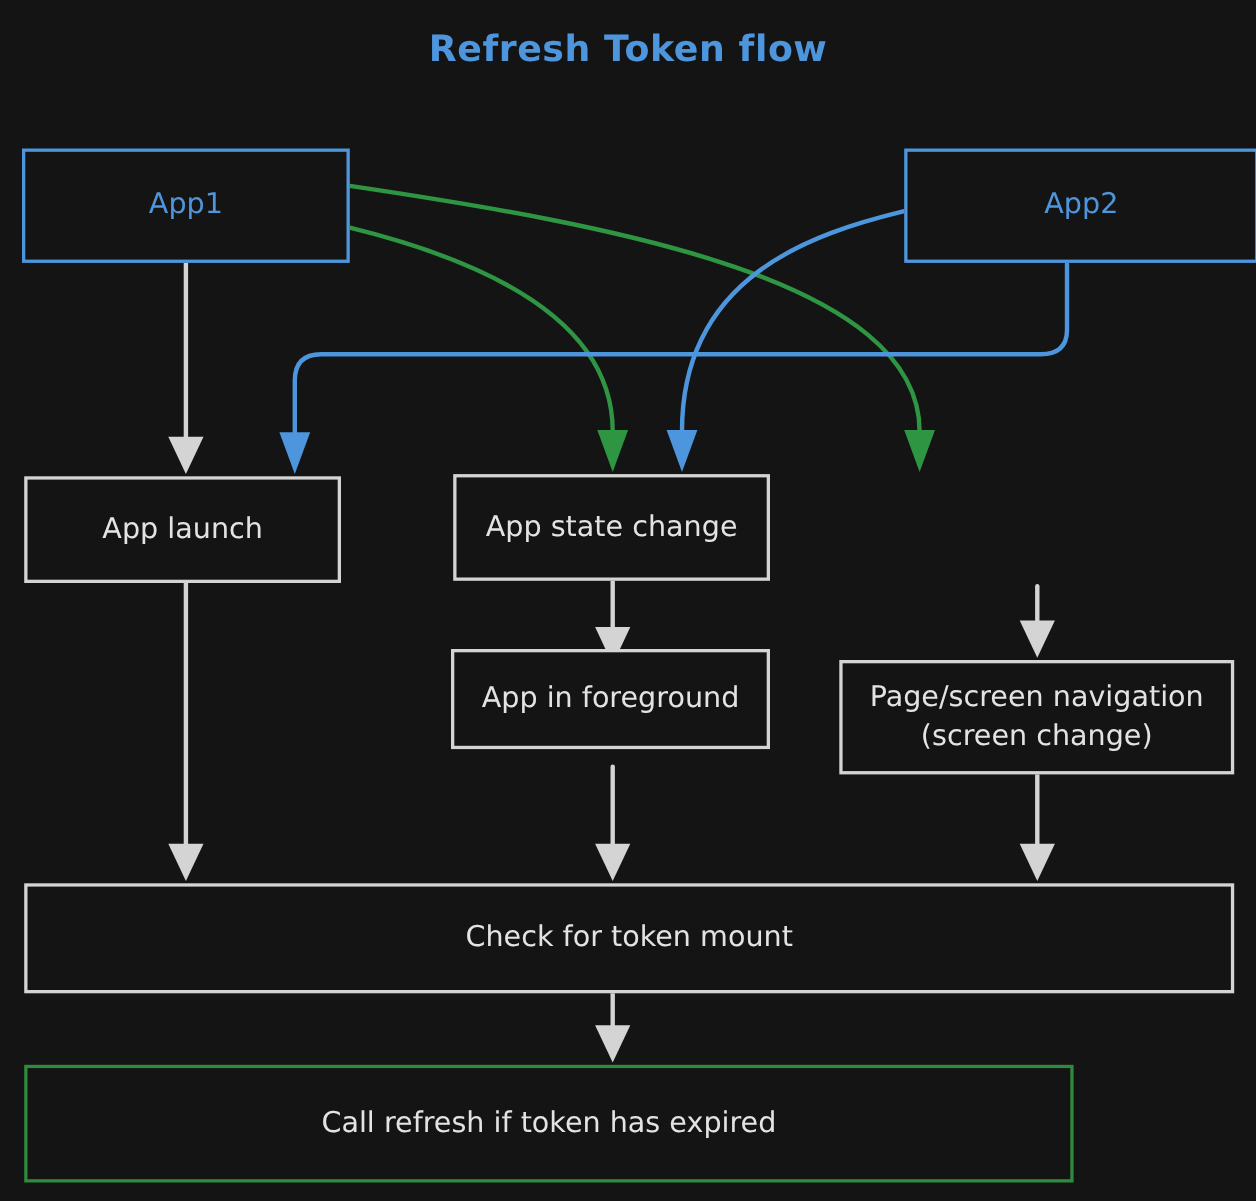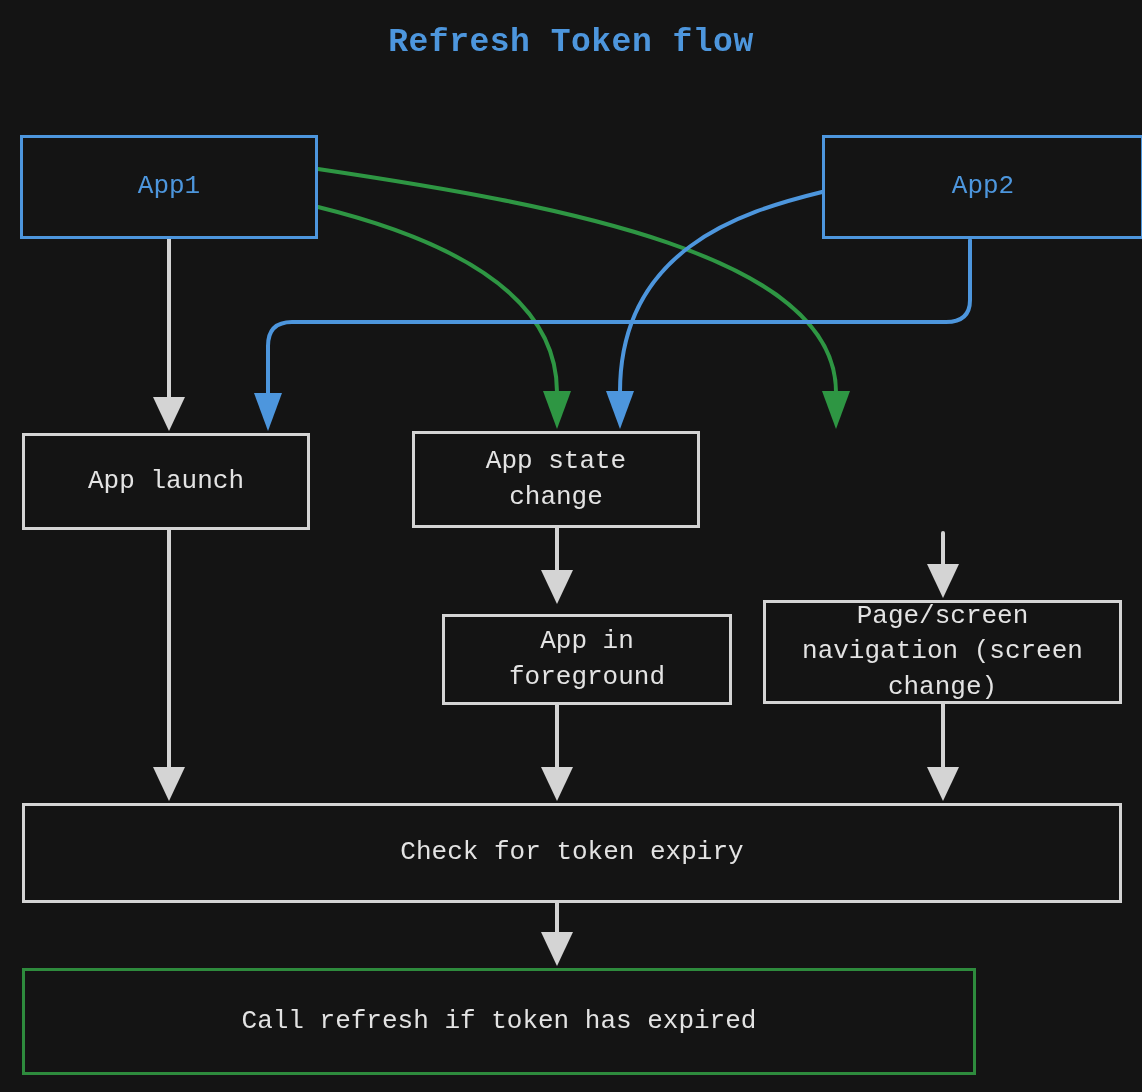--- a/index.html
+++ b/index.html
@@ -5,60 +5,59 @@
   html,body{margin:0;padding:0;}
   body{
     font-family:"DejaVu Sans","Liberation Sans",sans-serif;
     background:var(--background,#141414);
   }
   .canvas{
     position:relative;
     width:1142px;height:1092px;
     background:var(--background,#141414);
     overflow:hidden;
-    font-family:Liberation Mono, monospace;
   }
   .title{
     position:absolute;left:0;top:24px;width:100%;
     text-align:center;
     font-size:33px;font-weight:700;
     color:var(--blue,#4d96dd);
     letter-spacing:.5px;
   }
   .edges-svg{position:absolute;left:0;top:0;z-index:1;}
   .node{
     position:absolute;
     box-sizing:border-box;
     display:flex;align-items:center;justify-content:center;
     text-align:center;
     background:var(--background,#141414);
     border:3px solid var(--gray,#d4d4d4);
     color:var(--text_light,#e3e3e3);
     font-size:26px;
     line-height:1.35;
     z-index:2;
-    padding:4px 28px;
+    padding:4px 10px;
   }
   .node.blue-node{border-color:var(--blue,#4d96dd);color:var(--blue,#4d96dd);}
   .node.green-node{border-color:var(--box_green,#2e8b3d);}
   .edge-gray{stroke:var(--gray,#d4d4d4);}
   .edge-blue{stroke:var(--blue,#4d96dd);}
   .edge-green{stroke:var(--green,#2e9643);}
   .head-gray{fill:var(--gray,#d4d4d4);}
   .head-blue{fill:var(--blue,#4d96dd);}
   .head-green{fill:var(--green,#2e9643);}
   .edge{fill:none;stroke-width:4;stroke-linecap:round;}
 
   
   #n-app1{left:20px;top:135px;width:298px;height:104px;}
   #n-app2{left:822px;top:135px;width:322px;height:104px;}
   #n-app-launch{left:22px;top:433px;width:288px;height:97px;}
   #n-app-state-change{left:412px;top:431px;width:288px;height:97px;}
   #n-navigate{left:763px;top:431px;width:359px;height:102px;}
-  #n-app-in-foreground{left:410px;top:614px;width:290px;height:91px;margin-left:32px;}
+  #n-app-in-foreground{left:410px;top:590px;width:290px;height:91px;}
   #n-page-screen{left:763px;top:600px;width:359px;height:104px;}
   #n-check{left:22px;top:803px;width:1100px;height:100px;}
   #n-call-refresh{left:22px;top:968px;width:954px;height:107px;}
 </style>
 </head>
 <body>
 
 <div class="canvas">
 
   <div class="title">Refresh Token flow</div>
@@ -118,20 +117,20 @@
 
   <div class="node" id="n-app-in-foreground">
     <span>App in foreground</span>
   </div>
 
   <div class="node" id="n-page-screen">
     <span>Page/screen navigation (screen change)</span>
   </div>
 
   <div class="node" id="n-check">
-    <span>Check for token expiry</span>
+    <span>Check for token mount</span>
   </div>
 
   <div class="node green-node" id="n-call-refresh">
     <span>Call refresh if token has expired</span>
   </div>
 
 </div>
 
 </body></html>

